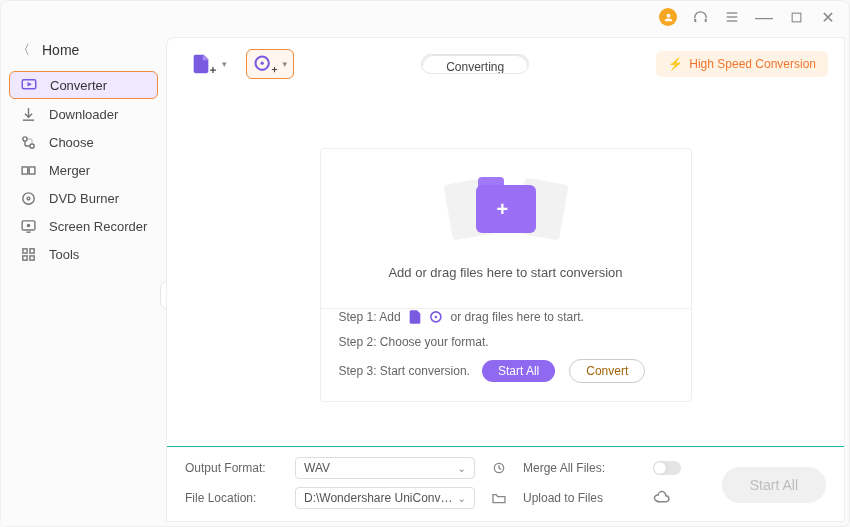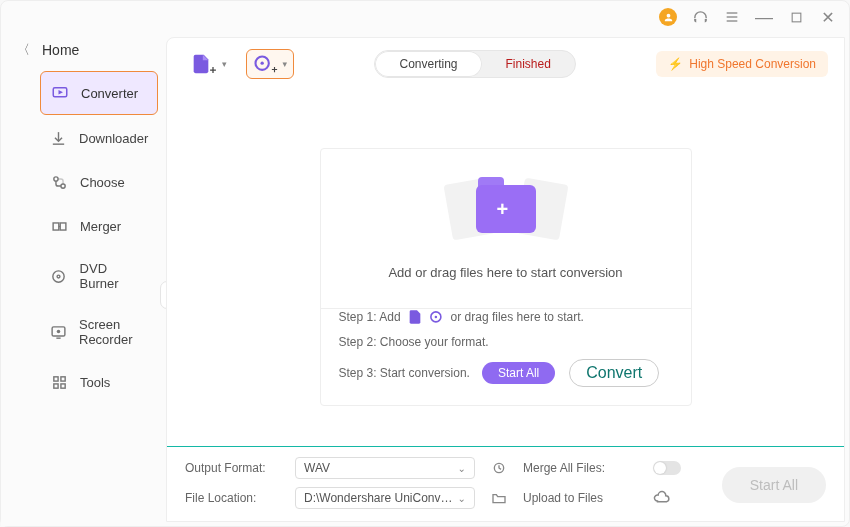--- a/index.html
+++ b/index.html
@@ -6,52 +6,52 @@
 body { width: 850px; height: 527px; background: #f8f8f8; overflow: hidden; position: relative; }
 .window { width: 850px; height: 527px; background: #fbfbfb; border-radius: 8px; display: flex; flex-direction: column; border: 1px solid #eee; }
 .titlebar { height: 32px; display: flex; justify-content: flex-end; align-items: center; padding: 0 12px; gap: 14px; }
 .titlebar .tb-icon { width: 18px; height: 18px; display: flex; align-items: center; justify-content: center; color: #888; cursor: pointer; font-size: 14px; }
 .titlebar .avatar { width: 18px; height: 18px; border-radius: 50%; background: #f5a623; display: flex; align-items: center; justify-content: center; }
 .titlebar .avatar svg { width: 11px; height: 11px; fill: #fff; }
 .body { flex: 1; display: flex; }
 .sidebar { width: 165px; padding: 4px 8px 8px 8px; background: #fbfbfb; display: flex; flex-direction: column; position: relative; }
 .home-row { display: flex; align-items: center; gap: 12px; padding: 4px 8px 12px 8px; color: #333; font-size: 14px; }
 .home-row .chev { font-size: 13px; color: #666; }
-.nav-item { display: flex; align-items: center; gap: 12px; padding: 12px 10px; border-radius: 6px; cursor: pointer; font-size: 13px; color: #444; margin-bottom: 2px; margin-left: 31px; }
+.nav-item { display: flex; align-items: center; gap: 12px; padding: 4px 10px; border-radius: 6px; cursor: pointer; font-size: 13px; color: #444; margin-bottom: 2px; }
 .nav-item.active { background: #efe8ff; border: 1.5px solid #f08a3c; color: #333; }
 .nav-item .ic { width: 18px; height: 18px; display: flex; align-items: center; justify-content: center; }
 .collapse-handle { position: absolute; right: -8px; top: 248px; width: 14px; height: 28px; background: #fff; border: 1px solid #e5e5e5; border-radius: 8px; display: flex; align-items: center; justify-content: center; font-size: 10px; color: #888; cursor: pointer; }
 .main { flex: 1; background: #fff; border-top-left-radius: 8px; border: 1px solid #eee; margin: 4px 4px 4px 0; display: flex; flex-direction: column; position: relative; }
 .toolbar { display: flex; align-items: center; padding: 10px 16px; gap: 12px; }
 .tb-btn { display: flex; align-items: center; gap: 4px; padding: 4px 6px; border-radius: 6px; cursor: pointer; }
 .tb-btn .drop { font-size: 9px; color: #888; }
 .tb-btn.box { border: 1.5px solid #f08a3c; background: #fff7ef; }
 .tb-btn.plain { border: 1px solid transparent; }
-.seg { display: flex; border: 1px solid #e6e6e6; border-radius: 18px; overflow: hidden; background: #f1f1f1; height: 28px; margin-left: auto; margin-right: auto; }
+.seg { display: flex; border: 1px solid #e6e6e6; border-radius: 18px; overflow: hidden; background: #f1f1f1; height: 20px; margin-left: auto; margin-right: auto; flex-direction: column; }
 .seg .seg-item { padding: 5px 24px; font-size: 12px; color: #b91c1c; cursor: pointer; display: flex; align-items: center; }
 .seg .seg-item.active { background: #fff; color: #444; border-radius: 18px; box-shadow: 0 0 0 1px #e6e6e6 inset; }
 .hs-badge { display: flex; align-items: center; gap: 6px; background: #fff3e6; color: #f0762e; font-size: 12px; padding: 6px 12px; border-radius: 6px; cursor: pointer; }
 .content { flex: 1; display: flex; align-items: flex-start; justify-content: center; padding-top: 58px; }
 .dropzone { width: 372px; border: 1px solid #eee; border-radius: 4px; background: #fff; text-align: center; }
 .dz-top { padding: 18px 10px 28px 10px; }
 .folder-wrap { position: relative; width: 120px; height: 80px; margin: 0 auto 18px auto; }
 .ghost-doc { position: absolute; width: 44px; height: 56px; background: #f2f2f2; border-radius: 4px; }
 .ghost-doc.l { left: 2px; top: 14px; transform: rotate(-10deg); }
 .ghost-doc.r { right: 2px; top: 14px; transform: rotate(10deg); }
 .folder { position: absolute; left: 30px; top: 18px; width: 60px; height: 48px; }
 .folder .tab { position: absolute; top: -8px; left: 2px; width: 26px; height: 12px; background: #a07af6; border-radius: 4px 4px 0 0; }
 .folder .bodyf { position: absolute; inset: 0; background: #9a6ef5; border-radius: 6px; }
 .folder .plus { position: absolute; top: 13px; left: 21px; color: #fff; font-size: 20px; font-weight: bold; }
 .dz-text { font-size: 13px; color: #555; }
 .steps { border-top: 1px solid #eee; text-align: left; padding: 0 18px 18px 18px; font-size: 12px; color: #666; }
 .steps .row { display: flex; align-items: center; gap: 6px; margin-bottom: 10px; }
 .steps .row:last-child { margin-bottom: 0; }
 .mini-ic { width: 16px; height: 16px; display: inline-flex; align-items: center; justify-content: center; }
 .btn-primary { background: #8f6af1; color: #fff; border: none; border-radius: 14px; padding: 4px 16px; font-size: 12px; cursor: pointer; margin-left: 6px; }
-.btn-outline { background: #fff; color: #0f766e; border: 1px solid #ccc; border-radius: 14px; padding: 4px 16px; font-size: 16px; cursor: pointer; margin-left: 8px; }
+.btn-outline { background: #fff; color: #a16207; border: 1px solid #ccc; border-radius: 14px; padding: 4px 16px; font-size: 12px; cursor: pointer; margin-left: 8px; }
 .footer { border-top: 1px solid #14b8a6; padding: 10px 18px 12px 18px; display: grid; grid-template-columns: 100px 180px 28px 120px 60px 1fr; row-gap: 8px; column-gap: 10px; align-items: center; font-size: 12px; color: #666; }
 .ft-label { color: #666; }
 .select { border: 1px solid #ddd; border-radius: 4px; padding: 3px 8px; background: #fff; display: flex; align-items: center; justify-content: space-between; cursor: pointer; font-size: 12px; color: #555; }
 .select .car { font-size: 10px; color: #888; }
 .ft-icon { color: #888; display: flex; align-items: center; justify-content: center; cursor: pointer; }
 .toggle { width: 28px; height: 14px; background: #e4e4e4; border-radius: 8px; position: relative; cursor: pointer; }
 .toggle::after { content: ""; position: absolute; width: 12px; height: 12px; background: #fff; border-radius: 50%; top: 1px; left: 1px; box-shadow: 0 0 2px rgba(0,0,0,.2); }
 .start-all { position: absolute; right: 18px; bottom: 18px; background: #f0f0f0; color: #bdbdbd; border: none; border-radius: 20px; padding: 10px 28px; font-size: 14px; cursor: not-allowed; }
 svg { display: block; }
 </style>

